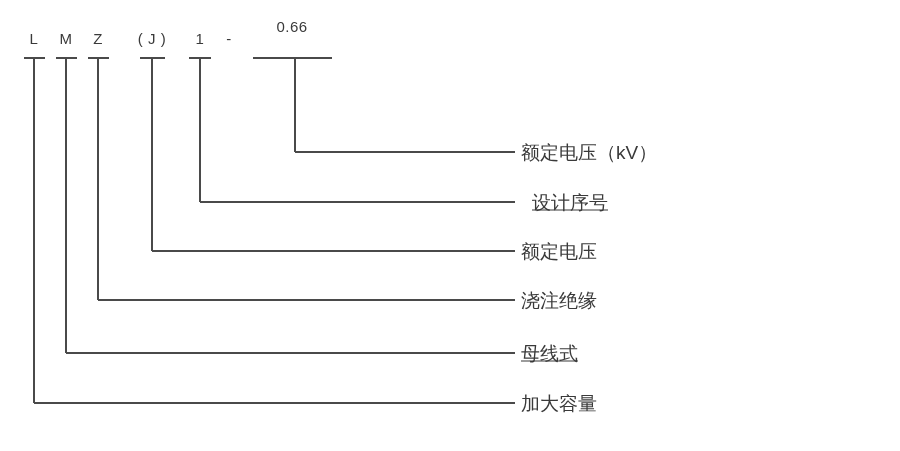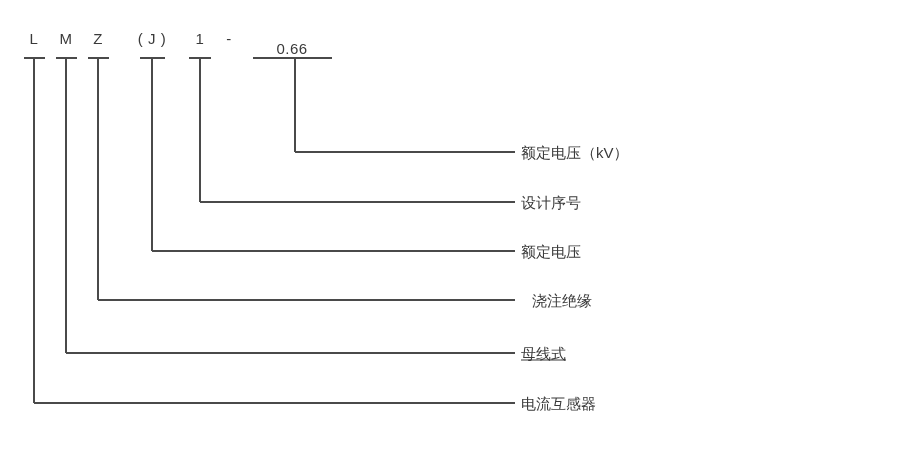--- a/index.html
+++ b/index.html
@@ -39,40 +39,40 @@
     position: absolute;
     left: 0;
     top: 0;
     width: 900px;
     height: 451px;
   }
 
   
   .desc-label {
     position: absolute;
-    font-size: 15px;
+    font-size: 19px;
     line-height: 1;
     color: #3a3a3a;
     white-space: nowrap;
     transform: translateY(-50%);
   }
 </style>
 </head>
 <body>
 
 <div id="diagram-root">
 
   <div id="code-row">
       <div class="code-seg" style="left: 34px; top: 31px;">L</div>
       <div class="code-seg" style="left: 66px; top: 31px;">M</div>
       <div class="code-seg" style="left: 98px; top: 31px;">Z</div>
       <div class="code-seg" style="left: 152px; top: 31px;">( J )</div>
       <div class="code-seg" style="left: 200px; top: 31px;">1</div>
       <div class="code-seg" style="left: 229px; top: 31px;">-</div>
-      <div class="code-seg" style="left: 292px; top: 41px;">0.66</div>
+      <div class="code-seg" style="left: 292px; top: 19px;">0.66</div>
     </div>
 
   <svg id="line-layer" viewBox="0 0 900 451" xmlns="http://www.w3.org/2000/svg">
       <line x1="24" y1="58" x2="45" y2="58" stroke="#4a4a4a" stroke-width="1.2" shape-rendering="crispEdges"></line>
       <line x1="56" y1="58" x2="77" y2="58" stroke="#4a4a4a" stroke-width="1.2" shape-rendering="crispEdges"></line>
       <line x1="88" y1="58" x2="109" y2="58" stroke="#4a4a4a" stroke-width="1.2" shape-rendering="crispEdges"></line>
       <line x1="140" y1="58" x2="165" y2="58" stroke="#4a4a4a" stroke-width="1.2" shape-rendering="crispEdges"></line>
       <line x1="189" y1="58" x2="211" y2="58" stroke="#4a4a4a" stroke-width="1.2" shape-rendering="crispEdges"></line>
       <line x1="253" y1="58" x2="332" y2="58" stroke="#4a4a4a" stroke-width="1.2" shape-rendering="crispEdges"></line>
       <line x1="295" y1="58" x2="295" y2="152" stroke="#4a4a4a" stroke-width="1.2" shape-rendering="crispEdges"></line>
@@ -84,20 +84,20 @@
       <line x1="98" y1="58" x2="98" y2="300" stroke="#4a4a4a" stroke-width="1.2" shape-rendering="crispEdges"></line>
       <line x1="98" y1="300" x2="515" y2="300" stroke="#4a4a4a" stroke-width="1.2" shape-rendering="crispEdges"></line>
       <line x1="66" y1="58" x2="66" y2="353" stroke="#4a4a4a" stroke-width="1.2" shape-rendering="crispEdges"></line>
       <line x1="66" y1="353" x2="515" y2="353" stroke="#4a4a4a" stroke-width="1.2" shape-rendering="crispEdges"></line>
       <line x1="34" y1="58" x2="34" y2="403" stroke="#4a4a4a" stroke-width="1.2" shape-rendering="crispEdges"></line>
       <line x1="34" y1="403" x2="515" y2="403" stroke="#4a4a4a" stroke-width="1.2" shape-rendering="crispEdges"></line>
     </svg>
 
   <div id="label-col">
       <div class="desc-label" style="left: 521px; top: 152px;">额定电压（kV）</div>
-      <div class="desc-label" style="left: 521px; top: 202px;">设计序号</div>
+      <div class="desc-label" style="left: 532px; top: 202px; text-decoration: underline;">设计序号</div>
       <div class="desc-label" style="left: 521px; top: 251px;">额定电压</div>
-      <div class="desc-label" style="left: 532px; top: 300px;">浇注绝缘</div>
+      <div class="desc-label" style="left: 521px; top: 300px;">浇注绝缘</div>
       <div class="desc-label" style="left: 521px; top: 353px; text-decoration: underline;">母线式</div>
-      <div class="desc-label" style="left: 521px; top: 403px;">电流互感器</div>
+      <div class="desc-label" style="left: 521px; top: 403px;">加大容量</div>
     </div>
 
 </div>
 
 </body></html>

